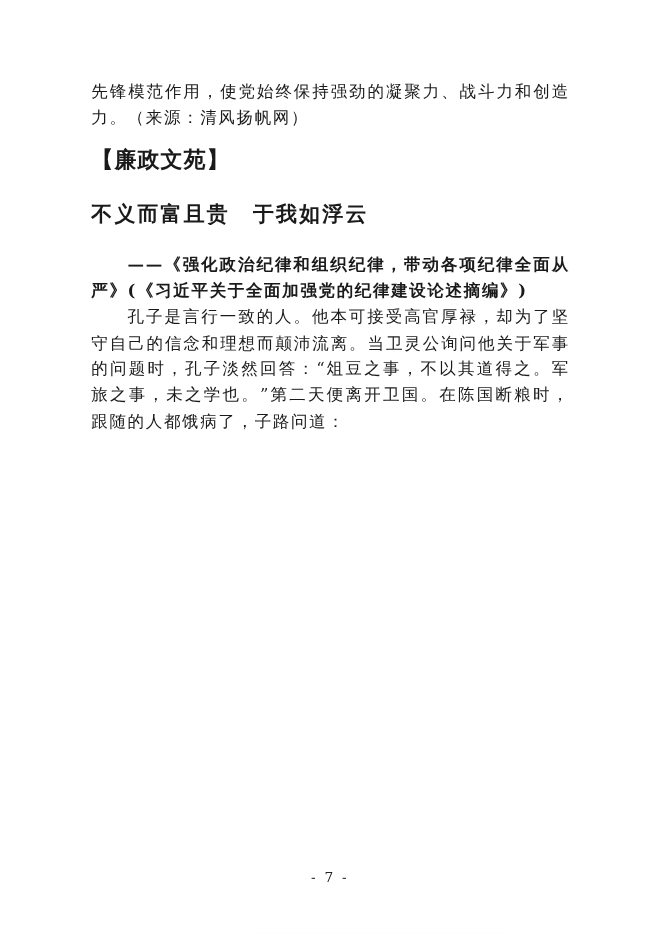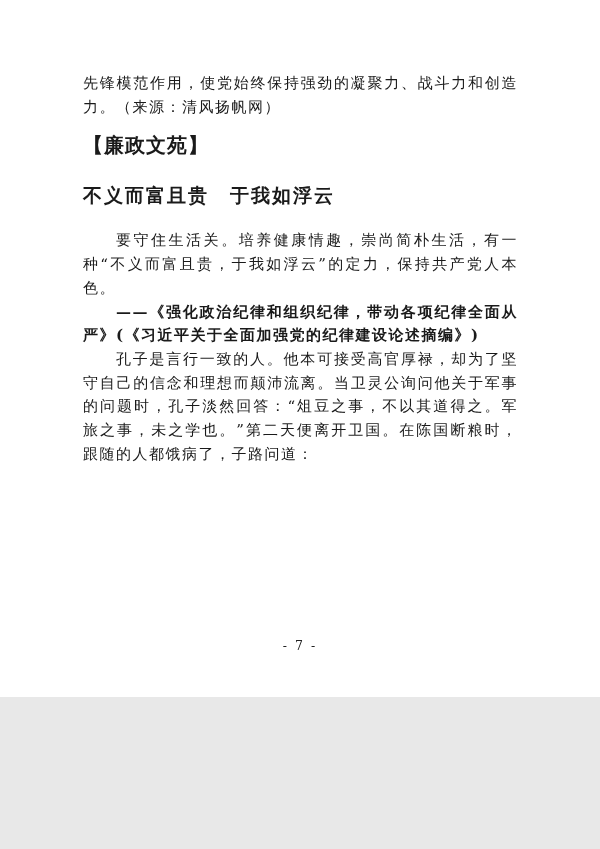--- a/index.html
+++ b/index.html
@@ -2,21 +2,21 @@
 <html><head>
 <meta charset="utf-8">
 <style>
   html, body {
     margin: 0;
     padding: 0;
     background: #e8e8e8;
   }
   .page {
     width: 600px;
-    height: 697px;
+    height: 849px;
     margin: 0 auto;
     background: #ffffff;
     position: relative;
     box-sizing: border-box;
     padding: 72px 82px 0 83px;
     font-family: "DejaVu Serif", "Liberation Serif", serif;
     color: #1a1a1a;
     overflow: hidden;
   }
   .body-text {
@@ -63,21 +63,20 @@
 <body>
 
 <div class="page">
 
   <p class="body-text">先锋模范作用，使党始终保持强劲的凝聚力、战斗力和创造力。（来源：清风扬帆网）</p>
 
   <p class="section-header">【廉政文苑】</p>
 
   <h1 class="article-title">不义而富且贵　于我如浮云</h1>
 
-  <p class="body-text indent">要守住生活关。培养健康情趣，崇尚简朴生活，有一种“不义而富且贵，于我如浮云”的定力，保持共产党人本色。</p>
 
   <p class="body-text indent attribution">——《强化政治纪律和组织纪律，带动各项纪律全面从严》(《习近平关于全面加强党的纪律建设论述摘编》)</p>
 
 
 
   <p class="body-text indent">孔子是言行一致的人。他本可接受高官厚禄，却为了坚守自己的信念和理想而颠沛流离。当卫灵公询问他关于军事的问题时，孔子淡然回答：“俎豆之事，不以其道得之。军旅之事，未之学也。”第二天便离开卫国。在陈国断粮时，跟随的人都饿病了，子路问道：</p>
 
   <div class="page-number">- 7 -</div>
 
 </div>

